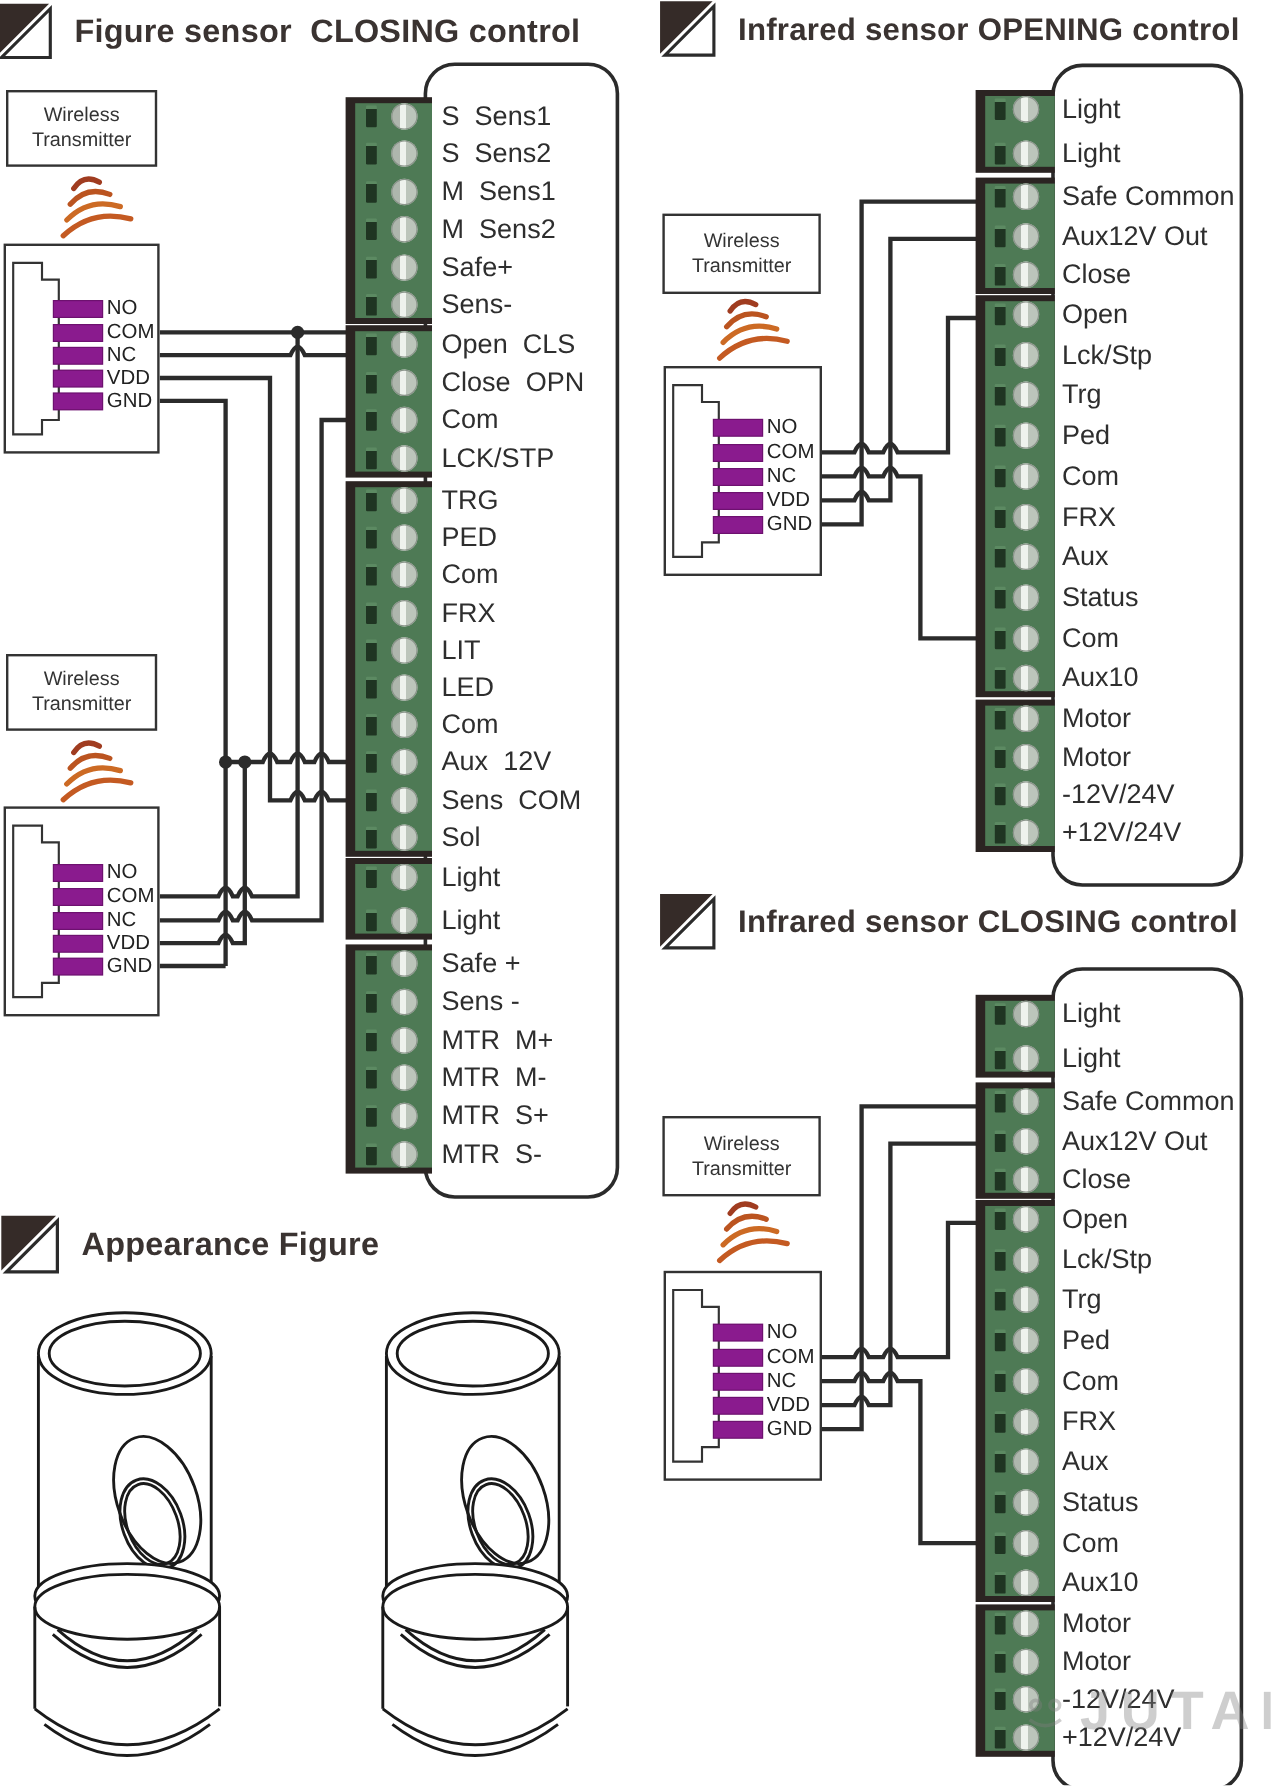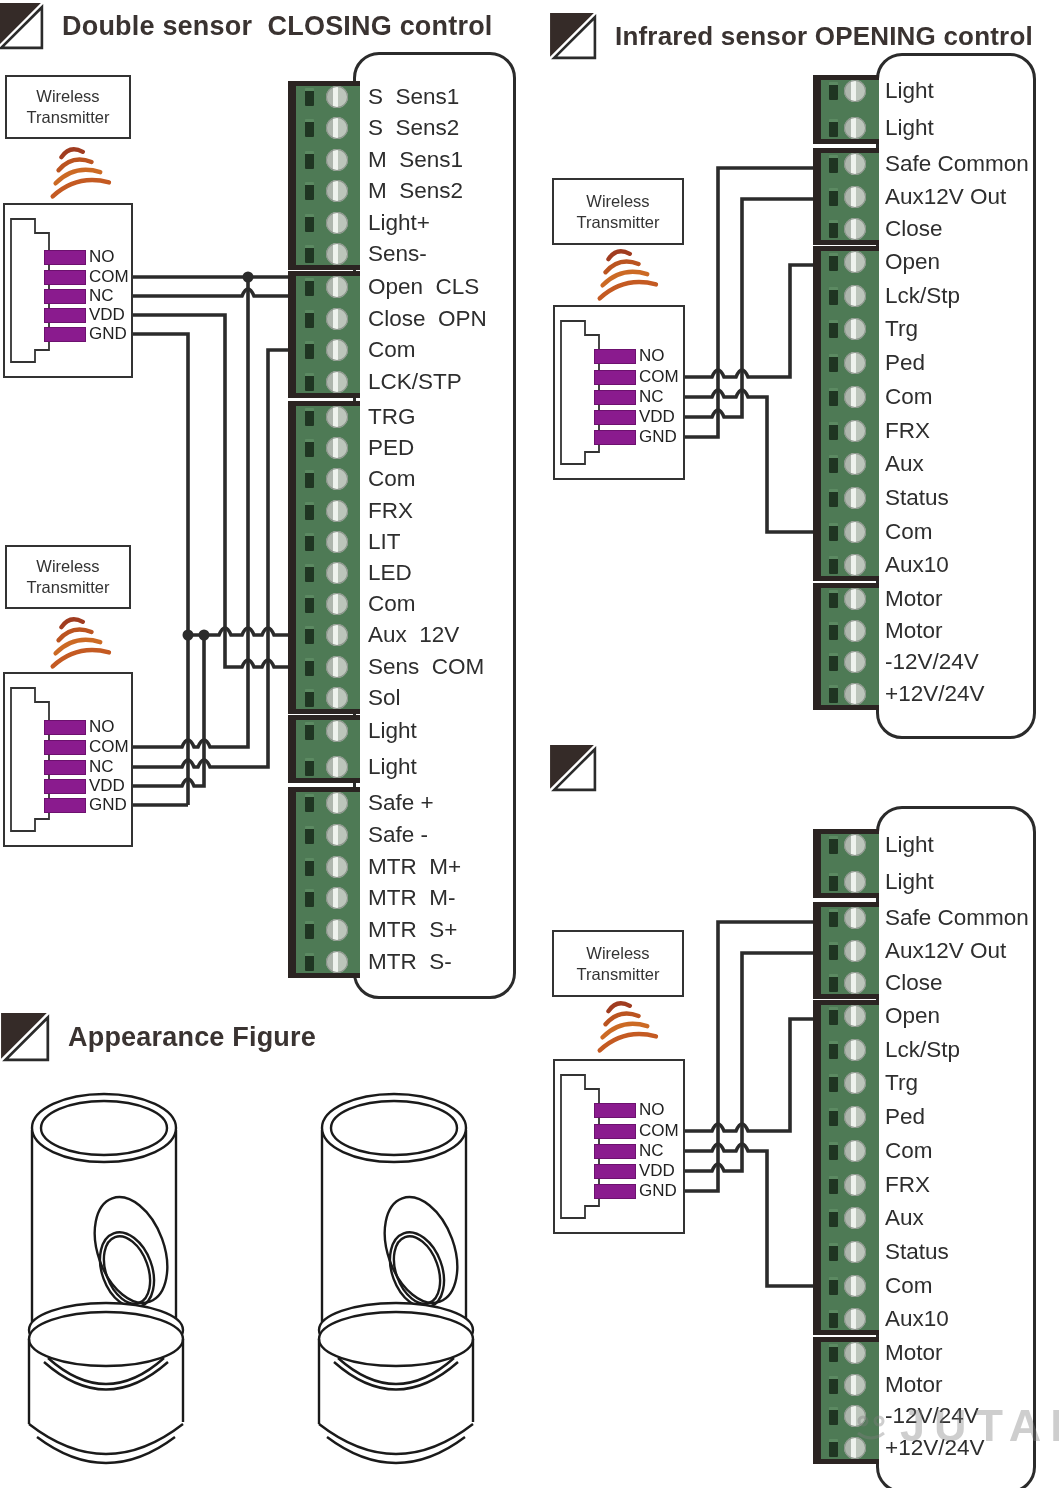--- a/index.html
+++ b/index.html
@@ -32,40 +32,41 @@
 
 <div id="canvas">
 
   <div class="section-title" style="left:-4px;top:2px;">
     <span>
       <svg width="48" height="48" viewBox="0 0 46 46">
         <polygon points="1,1 43,1 1,43" fill="#352b28"></polygon>
         <polygon points="44,5 44,44 5,44" fill="#fff" stroke="#2b2b2b" stroke-width="2.5"></polygon>
       </svg>
     </span>
-    <span class="ttext">Double sensor  CLOSING control</span>
+    <span class="ttext">Figure sensor  CLOSING control</span>
   </div>
 
-  <div class="section-title" style="left:549px;top:12px;text-align:center;">
+  <div class="section-title" style="left:549px;top:0;text-align:center;">
     <span>
       <svg width="48" height="48" viewBox="0 0 46 46">
         <polygon points="1,1 43,1 1,43" fill="#352b28"></polygon>
         <polygon points="44,5 44,44 5,44" fill="#fff" stroke="#2b2b2b" stroke-width="2.5"></polygon>
       </svg>
     </span>
     <span class="ttext" style="font-size:26px;">Infrared sensor OPENING control</span>
   </div>
 
   <div class="section-title" style="left:549px;top:744px;">
     <span>
       <svg width="48" height="48" viewBox="0 0 46 46">
         <polygon points="1,1 43,1 1,43" fill="#352b28"></polygon>
         <polygon points="44,5 44,44 5,44" fill="#fff" stroke="#2b2b2b" stroke-width="2.5"></polygon>
       </svg>
     </span>
+    <span class="ttext" style="font-size:26px;">Infrared sensor CLOSING control</span>
   </div>
 
   <div class="section-title" style="left:0px;top:1012px;">
     <span>
       <svg width="50" height="50" viewBox="0 0 46 46">
         <polygon points="1,1 43,1 1,43" fill="#352b28"></polygon>
         <polygon points="44,5 44,44 5,44" fill="#fff" stroke="#2b2b2b" stroke-width="2.5"></polygon>
       </svg>
     </span>
     <span class="ttext">Appearance Figure</span>
@@ -106,21 +107,21 @@
       <div class="screw" style="left: 326px; top: 117.4px;"></div>
       <div class="tlabel" style="left: 368px; top: 113.4px;">S  Sens2</div>
       <div class="slot" style="left: 305px; top: 150.8px;"></div>
       <div class="screw" style="left: 326px; top: 148.8px;"></div>
       <div class="tlabel" style="left: 368px; top: 144.8px;">M  Sens1</div>
       <div class="slot" style="left: 305px; top: 182.2px;"></div>
       <div class="screw" style="left: 326px; top: 180.2px;"></div>
       <div class="tlabel" style="left: 368px; top: 176.2px;">M  Sens2</div>
       <div class="slot" style="left: 305px; top: 213.6px;"></div>
       <div class="screw" style="left: 326px; top: 211.6px;"></div>
-      <div class="tlabel" style="left: 368px; top: 207.6px;">Light+</div>
+      <div class="tlabel" style="left: 368px; top: 207.6px;">Safe+</div>
       <div class="slot" style="left: 305px; top: 245px;"></div>
       <div class="screw" style="left: 326px; top: 243px;"></div>
       <div class="tlabel" style="left: 368px; top: 239px;">Sens-</div>
       <div class="tblock" style="left: 288px; top: 271px; width: 72px; height: 127.1px;">
         <div class="green"></div>
       </div>
       <div class="slot" style="left: 305px; top: 278px;"></div>
       <div class="screw" style="left: 326px; top: 276px;"></div>
       <div class="tlabel" style="left: 368px; top: 272px;">Open  CLS</div>
       <div class="slot" style="left: 305px; top: 309.7px;"></div>
@@ -175,21 +176,21 @@
       <div class="screw" style="left: 326px; top: 756px;"></div>
       <div class="tlabel" style="left: 368px; top: 752px;">Light</div>
       <div class="tblock" style="left: 288px; top: 787px; width: 72px; height: 191px;">
         <div class="green"></div>
       </div>
       <div class="slot" style="left: 305px; top: 794px;"></div>
       <div class="screw" style="left: 326px; top: 792px;"></div>
       <div class="tlabel" style="left: 368px; top: 788px;">Safe +</div>
       <div class="slot" style="left: 305px; top: 825.8px;"></div>
       <div class="screw" style="left: 326px; top: 823.8px;"></div>
-      <div class="tlabel" style="left: 368px; top: 819.8px;">Safe -</div>
+      <div class="tlabel" style="left: 368px; top: 819.8px;">Sens -</div>
       <div class="slot" style="left: 305px; top: 857.6px;"></div>
       <div class="screw" style="left: 326px; top: 855.6px;"></div>
       <div class="tlabel" style="left: 368px; top: 851.6px;">MTR  M+</div>
       <div class="slot" style="left: 305px; top: 889.4px;"></div>
       <div class="screw" style="left: 326px; top: 887.4px;"></div>
       <div class="tlabel" style="left: 368px; top: 883.4px;">MTR  M-</div>
       <div class="slot" style="left: 305px; top: 921.2px;"></div>
       <div class="screw" style="left: 326px; top: 919.2px;"></div>
       <div class="tlabel" style="left: 368px; top: 915.2px;">MTR  S+</div>
       <div class="slot" style="left: 305px; top: 953px;"></div>

